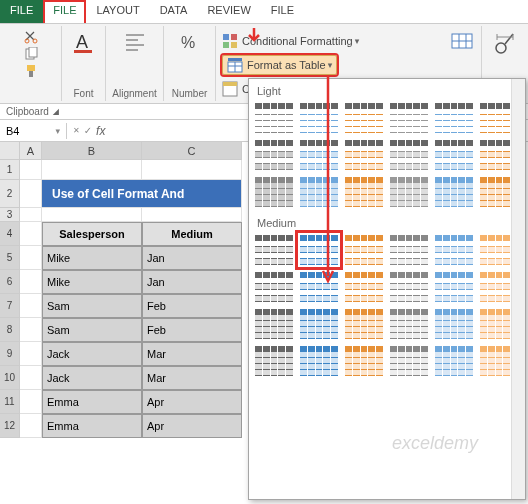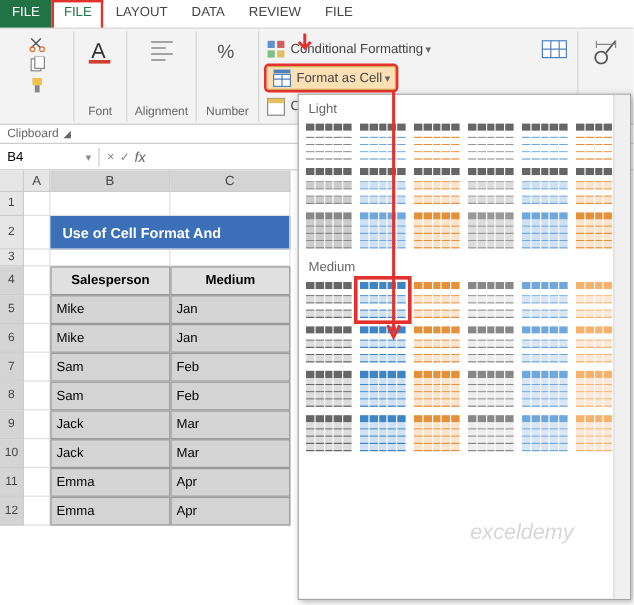--- a/index.html
+++ b/index.html
@@ -19,21 +19,21 @@
     .styles-group { flex: 1; padding: 4px 6px; }
     .styles-row { display: flex; align-items: center; height: 22px; margin-bottom: 2px; }
     .styles-row svg { margin-right: 4px; }
     .styles-label { font-size: 11px; color: #444; }
     .format-table-btn { display: inline-flex; align-items: center; background: #fbe0b5; border: 1px solid #d4a854; border-radius: 2px; padding: 1px 4px; outline: 2px solid #e3312e; }
     .format-table-btn .styles-label { font-size: 11px; }
     
     .clipboard-label-row { padding: 2px 6px; font-size: 10px; color: #666; border-bottom: 1px solid #ccc; display: flex; align-items: center; gap: 4px; position: relative; }
     
     .name-box-row { display: flex; align-items: center; height: 22px; border-bottom: 1px solid #ccc; }
-    .name-box { width: 83px; padding: 2px 6px; border-right: 1px solid #ccc; font-size: 11px; display: flex; align-items: center; justify-content: space-between; }
+    .name-box { width: 67px; padding: 2px 6px; border-right: 1px solid #ccc; font-size: 11px; display: flex; align-items: center; justify-content: space-between; }
     .fx-area { padding: 2px 6px; display: flex; align-items: center; gap: 4px; }
     
     .grid-container { display: flex; position: relative; }
     .corner { width: 20px; height: 18px; background: #e6e6e6; border-right: 1px solid #ccc; border-bottom: 1px solid #ccc; }
     .col-header { height: 18px; background: #e6e6e6; border-right: 1px solid #ccc; border-bottom: 1px solid #ccc; text-align: center; font-size: 11px; color: #444; line-height: 18px; }
     .col-A { width: 22px; }
     .col-B { width: 100px; background: #d4d4d4; }
     .col-C { width: 100px; background: #d4d4d4; }
     .row-header { width: 20px; background: #e6e6e6; border-right: 1px solid #ccc; border-bottom: 1px solid #ccc; text-align: center; font-size: 10px; color: #444; }
     .row-header.sel { background: #d4d4d4; }
@@ -135,21 +135,21 @@
       <span style="font-size:9px;color:#666;margin-left:2px;">▾</span>
     </div>
     <div class="styles-row">
       <span class="format-table-btn">
         <svg width="16" height="16">
             <rect x="1" y="1" width="14" height="3" fill="#5080c0"></rect>
             <rect x="1" y="5" width="14" height="10" fill="#fff" stroke="#5080c0"></rect>
             <line x1="1" y1="9" x2="15" y2="9" stroke="#5080c0"></line>
             <line x1="8" y1="5" x2="8" y2="15" stroke="#5080c0"></line>
           </svg>
-        <span class="styles-label">Format as Cell</span>
+        <span class="styles-label">Format as Table</span>
         <span style="font-size:9px;color:#666;margin-left:2px;">▾</span>
       </span>
     </div>
     <div class="styles-row">
       <svg width="16" height="16">
           <rect x="1" y="1" width="14" height="14" fill="#fff" stroke="#888"></rect>
           <rect x="1" y="1" width="14" height="4" fill="#e0c060"></rect>
         </svg>
       <span class="styles-label">Cell Styles</span>
       <span style="font-size:9px;color:#666;margin-left:2px;">▾</span>

